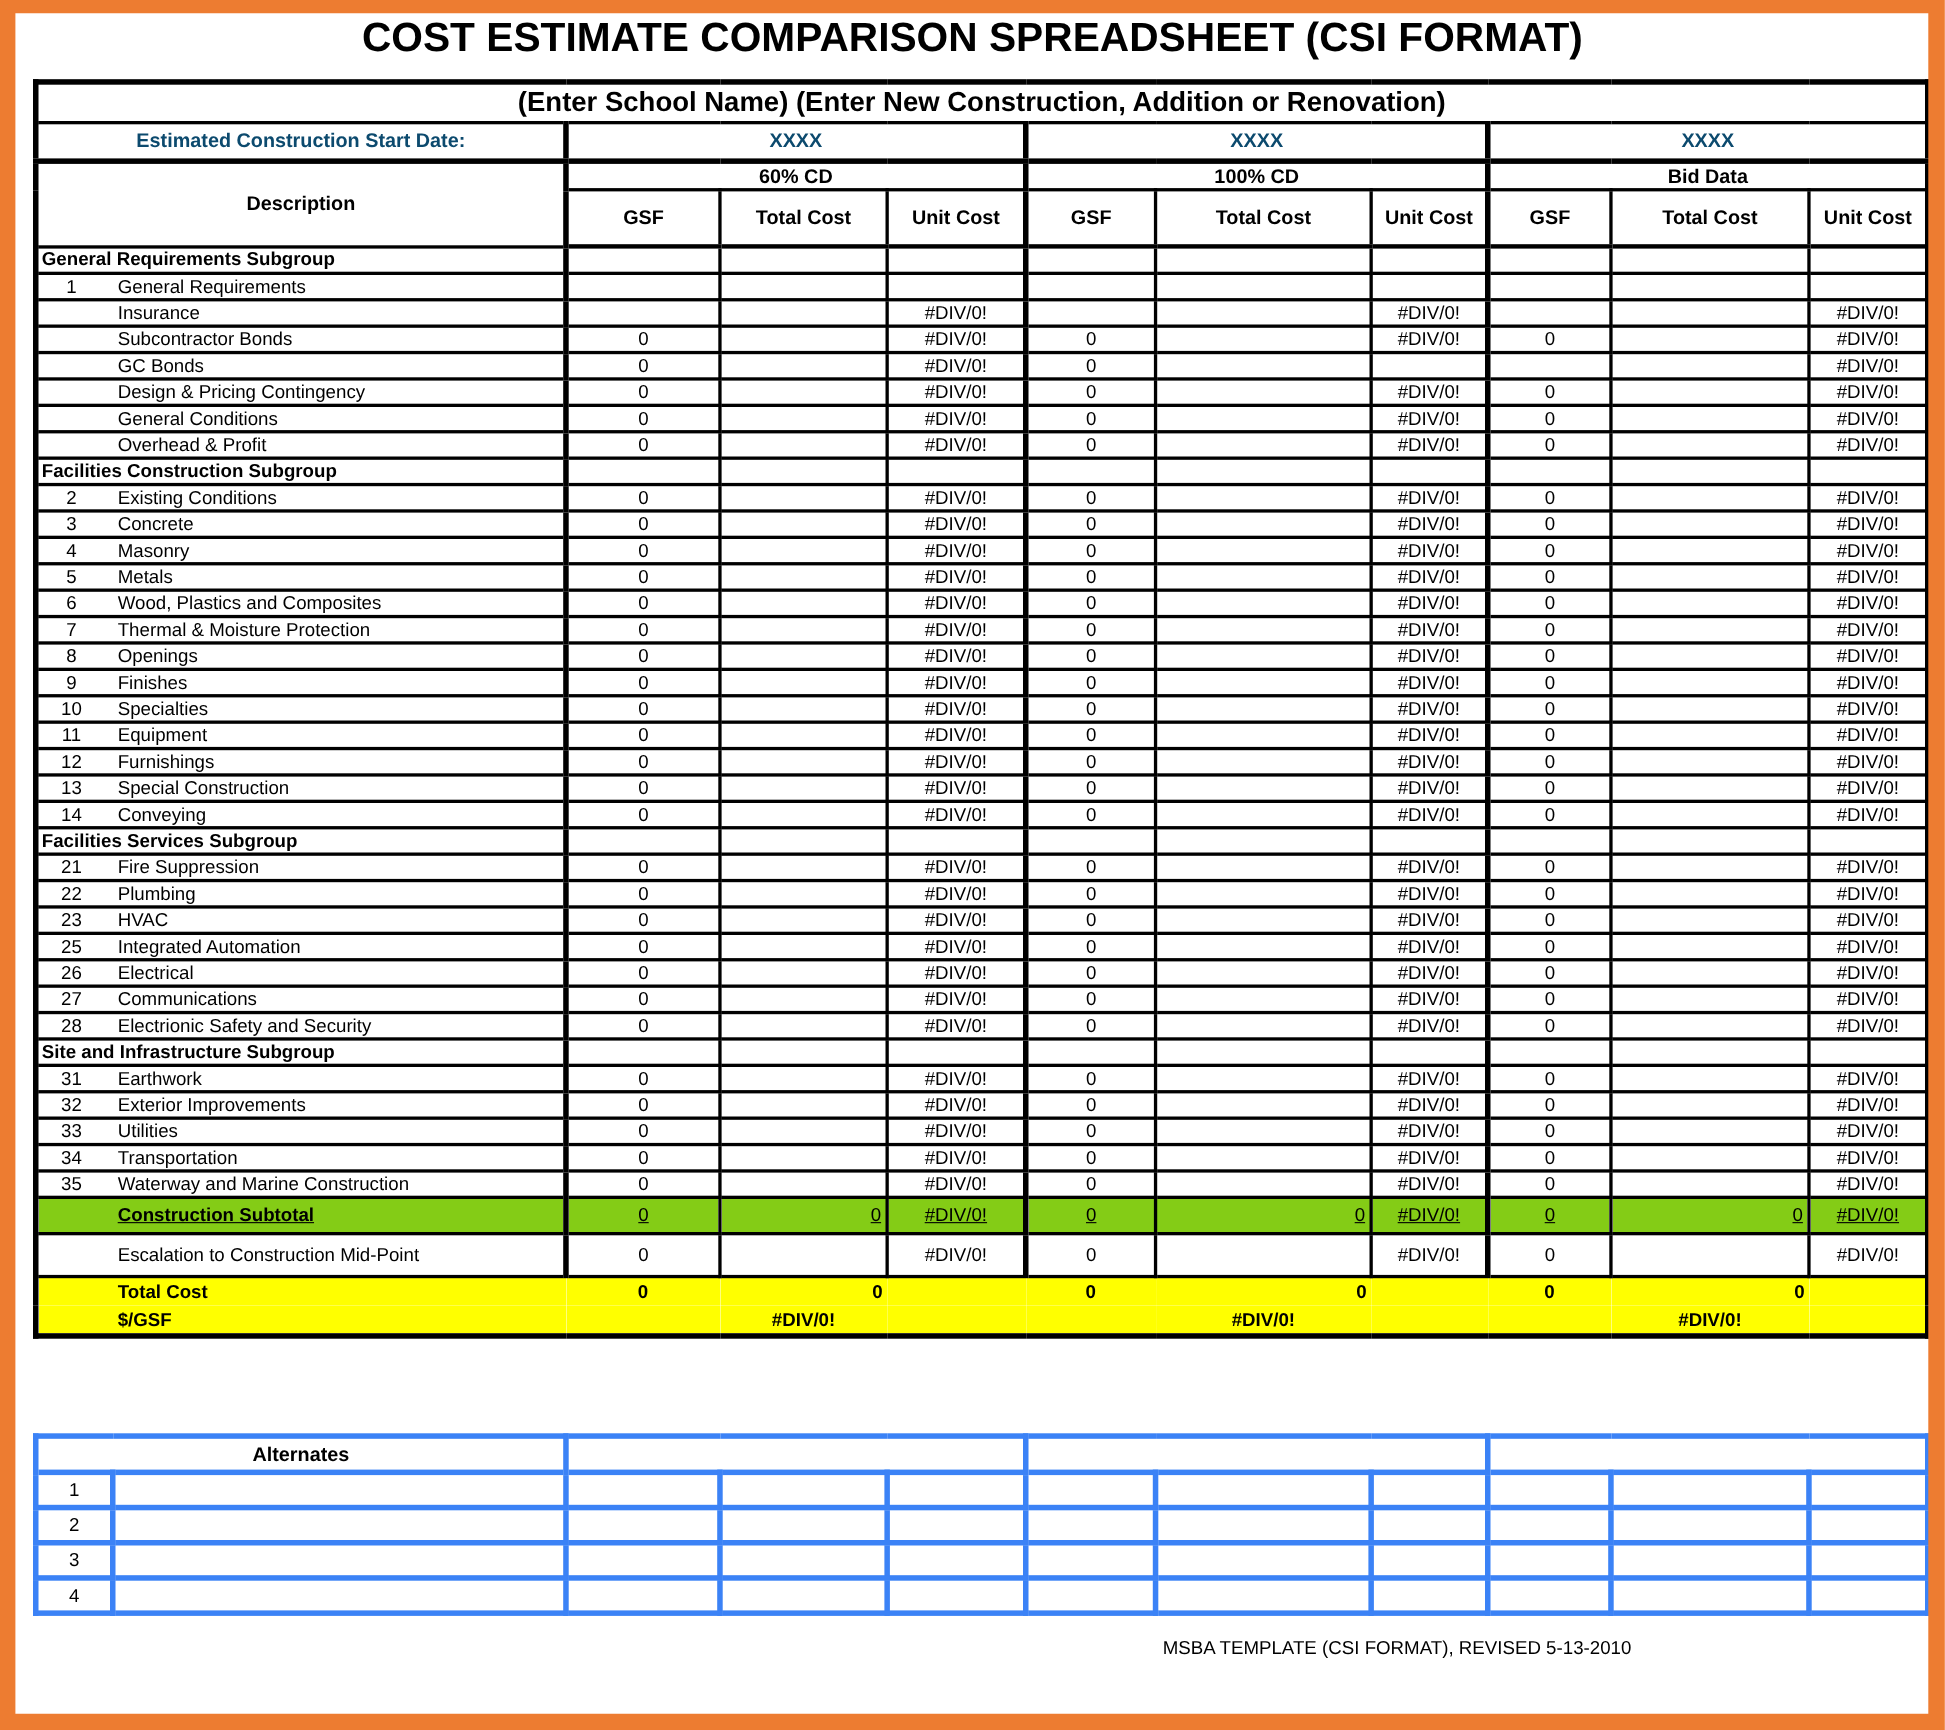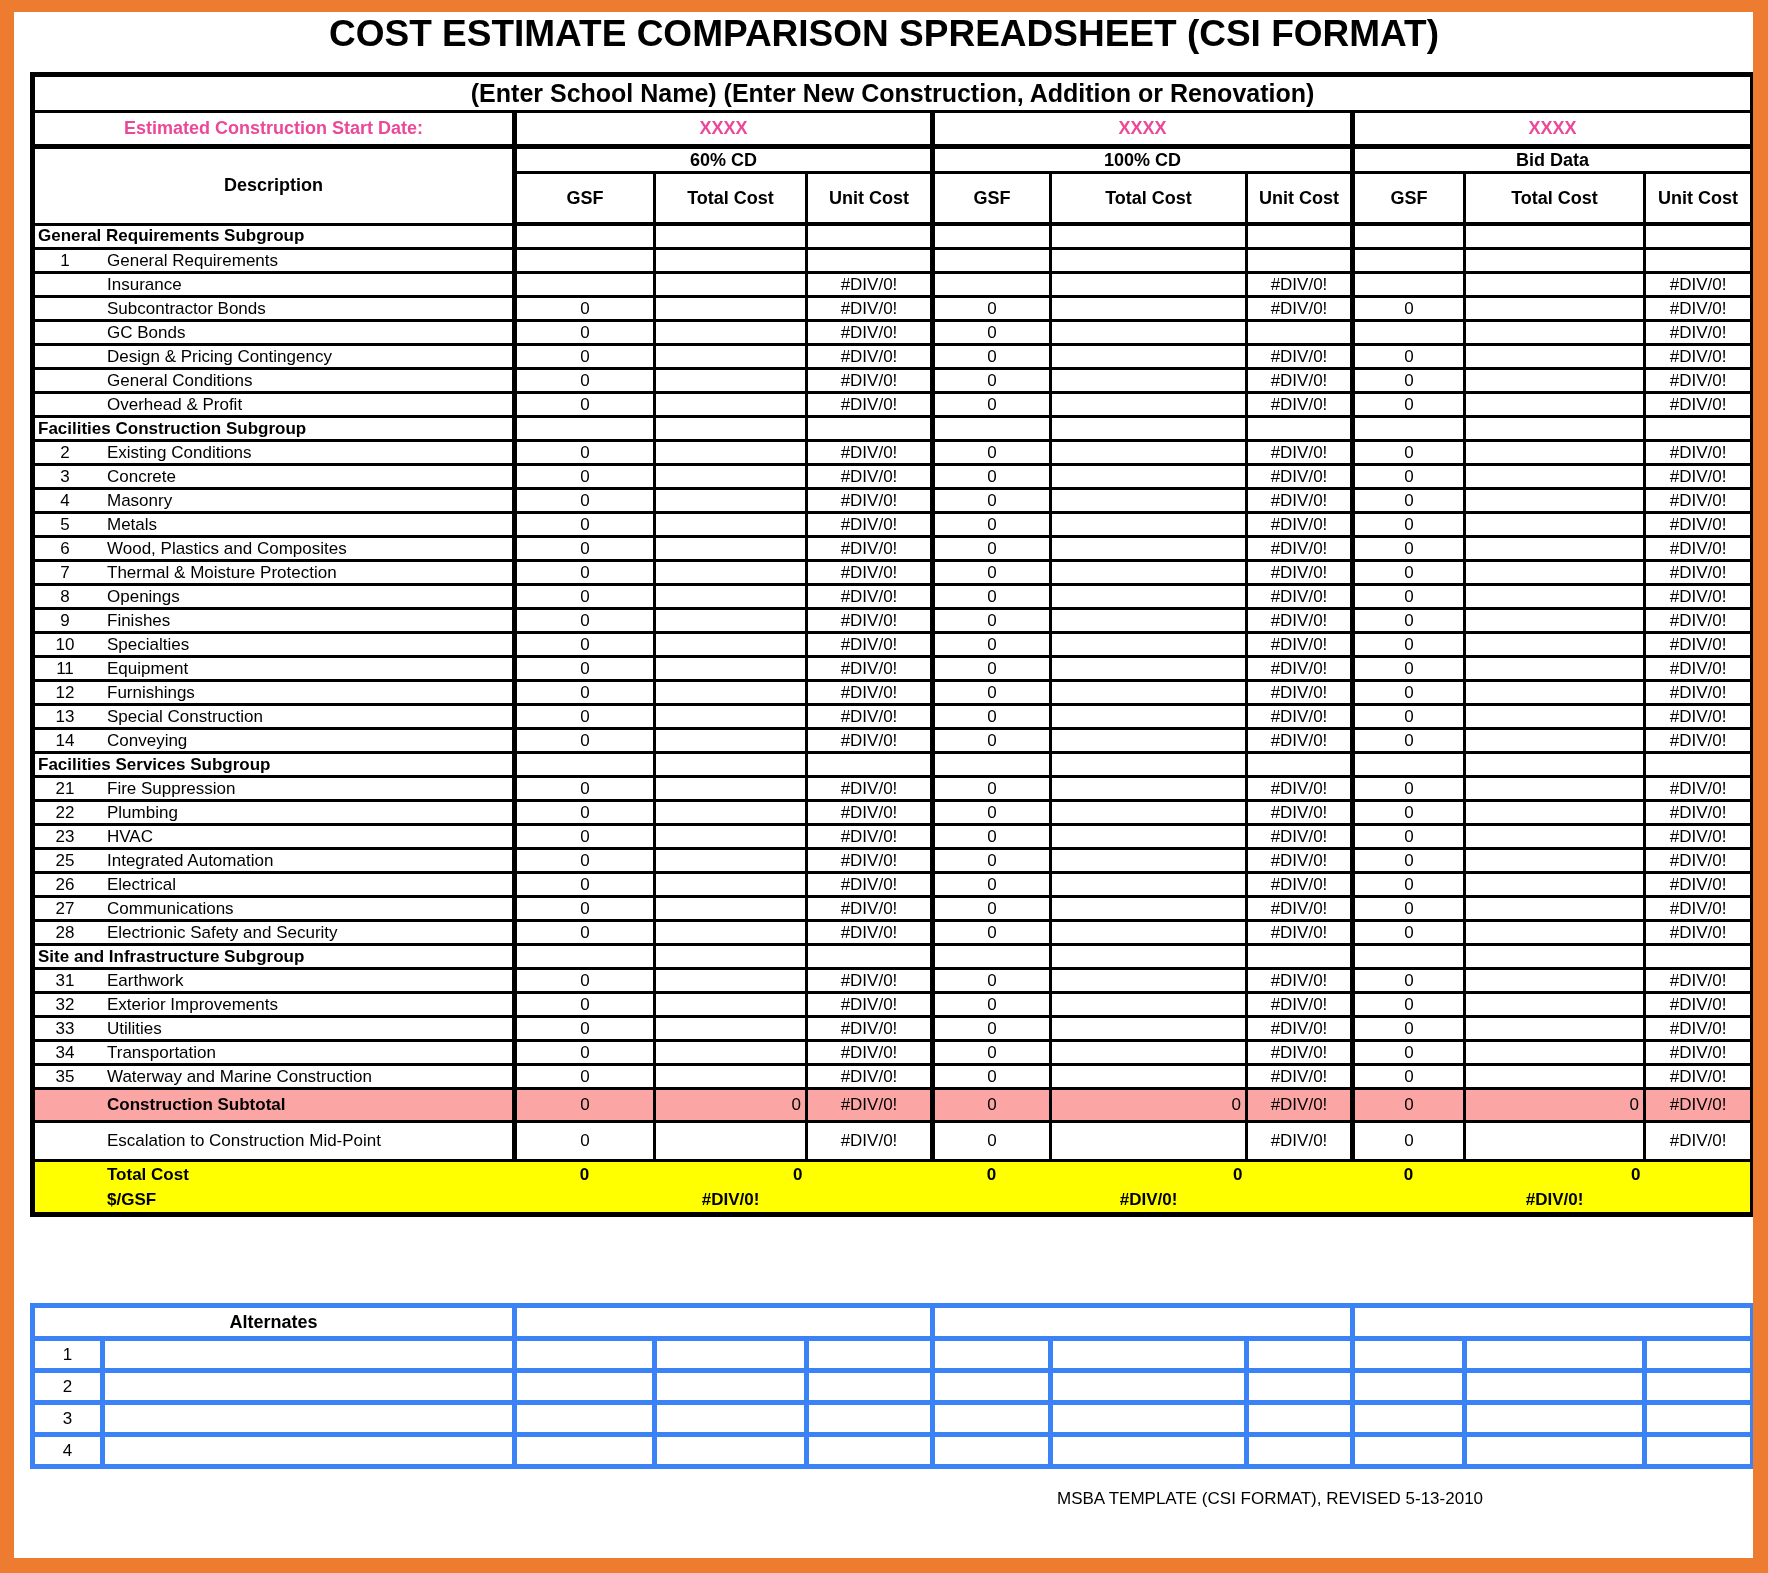--- a/index.html
+++ b/index.html
@@ -12,33 +12,33 @@
     border-right:15px solid #ED7C31;border-bottom:15px solid #ED7C31;}
   .title{position:absolute;top:13px;left:0;width:100%;text-align:center;
     font-size:37px;font-weight:bold;}
 
   
   table{border-collapse:collapse;table-layout:fixed;}
   .mt{position:absolute;left:30px;top:72px;width:1720px;border:5px solid #000;}
   .mt td{border:3px solid #000;padding:0;font-size:17px;overflow:hidden;white-space:nowrap;vertical-align:middle;}
   .mt td.gL{border-left-width:5px;}
   .subtitle td{height:33px;font-size:25px;font-weight:bold;text-align:center;border-bottom-width:3px;}
-  .daterow td{height:31px;font-size:18px;font-weight:bold;text-align:center;color:#ec4899;border-bottom-width:5px;}
+  .daterow td{height:31px;font-size:18px;font-weight:bold;text-align:center;color:#0c4a6e;border-bottom-width:5px;}
   .h1 td{height:22px;font-size:18px;font-weight:bold;text-align:center;}
   .h2 td{height:48px;font-size:18px;font-weight:bold;text-align:center;border-bottom-width:4px;}
   .desc-hdr{vertical-align:middle;}
   .r td{height:21px;}
   .desc-cell{text-align:left;}
   .flexrow{display:flex;align-items:center;height:100%;}
   .rnum{width:60px;text-align:center;flex:none;}
   .rlbl{margin-left:12px;}
   .sg .desc-cell{font-weight:bold;padding-left:3px;}
   .ctr{text-align:center;}
   .rt{text-align:right;padding-right:4px !important;}
-  .sub td{height:30px;background:#fca5a5;}
+  .sub td{height:30px;background:#84cc16;text-decoration:underline;}
   .sub .rlbl{font-weight:bold;}
   .esc td{height:36px;}
   .band td{background:#FFFF00;height:25px;font-weight:bold;border-left-width:0;border-right-width:0;border-bottom-width:0;}
   .band2 td{border-top-width:0;}
 
   
   .alt{position:absolute;left:30px;top:1303px;width:1720px;border:5px solid #000;}
   .alt td{border:5px solid #3b82f6;padding:0;font-size:17px;vertical-align:middle;}
   .alt td.gL{border-left-width:5px;}
   .ahdr td{height:28px;font-size:18px;font-weight:bold;text-align:center;border-bottom-width:3px;}

